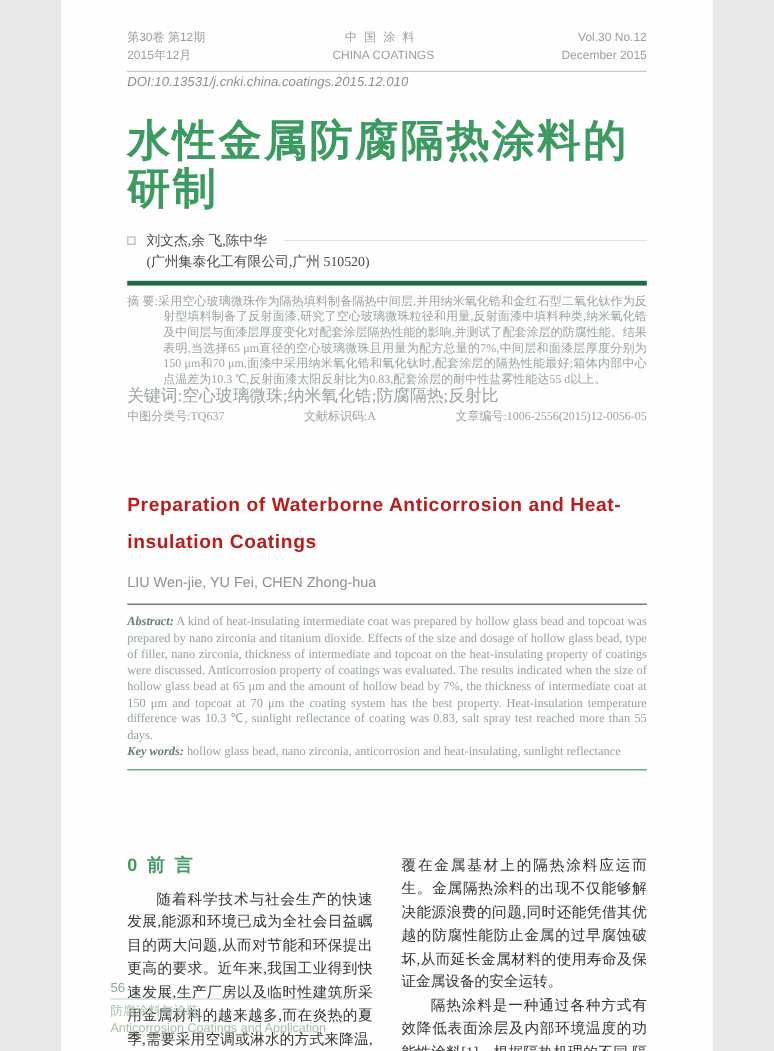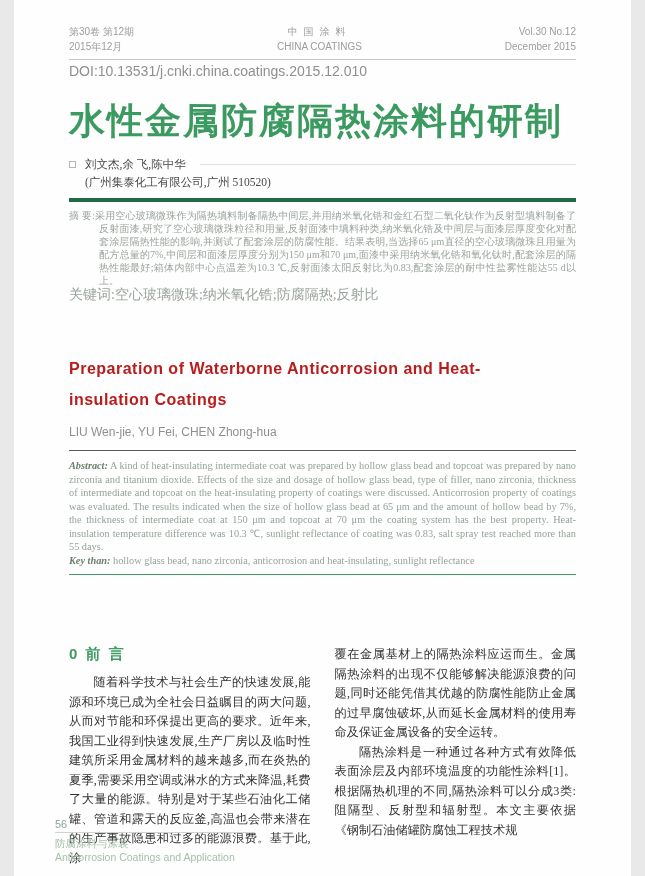--- a/index.html
+++ b/index.html
@@ -1,36 +1,36 @@
 <!DOCTYPE html>
 <html><head>
 <meta charset="utf-8">
 <style>
   * { margin:0; padding:0; box-sizing:border-box; }
   html,body { background:#e9e9e9; }
   .page {
     position:relative;
-    width:617px; height:876px;
+    width:543px; height:876px;
     margin:0 auto;
     background:#fefefe;
     overflow:hidden;
     font-family:"Liberation Serif", serif;
     color:#3a3a3a;
   }
   .inner { padding:24px 55px 0 55px; }
 
   
   .jheader { display:flex; justify-content:space-between; color:#9d9d9d;
              font-family:"Liberation Sans", sans-serif; font-size:10px; line-height:15px; }
   .jheader .col { white-space:nowrap; }
   .jheader .center { text-align:center; }
   .jheader .right { text-align:right; }
   .cjk-spaced { letter-spacing:6px; }
   .hrule { border:none; border-top:1px solid #c9c9c9; margin-top:5px; }
-  .doi { font-size:14px; color:#8f8f8f; margin-top:3px; font-family:"Liberation Sans", sans-serif; }
+  .doi { font-size:11px; color:#8f8f8f; margin-top:3px; font-family:"Liberation Sans", sans-serif;font-style:italic; }
 
   
   .title-cn {
     margin-top:22px;
     font-family:"Liberation Sans", sans-serif;
     font-size:36px; font-weight:bold; letter-spacing:2px;
     color:#3b9a5f; line-height:40px;
   }
 
   
@@ -120,31 +120,36 @@
       <span class="authors-rule"></span>
     </div>
     <div class="affil-cn">(广州集泰化工有限公司,广州 510520)</div>
 
     <div class="green-bar"></div>
 
     <p class="abs-cn"><span>摘 要:</span><span>采用空心玻璃微珠作为隔热填料制备隔热中间层,并用纳米氧化锆和金红石型二氧化钛作为反射型填料制备了反射面漆,研究了空心玻璃微珠粒径和用量,反射面漆中填料种类,纳米氧化锆及中间层与面漆层厚度变化对配套涂层隔热性能的影响,并测试了配套涂层的防腐性能。结果表明,当选择65 μm直径的空心玻璃微珠且用量为配方总量的7%,中间层和面漆层厚度分别为150 μm和70 μm,面漆中采用纳米氧化锆和氧化钛时,配套涂层的隔热性能最好;箱体内部中心点温差为10.3 ℃,反射面漆太阳反射比为0.83,配套涂层的耐中性盐雾性能达55 d以上。</span></p>
 
     <p class="kw-cn"><span>关键词:</span><span>空心玻璃微珠;纳米氧化锆;防腐隔热;反射比</span></p>
 
+    <div class="clc-row">
+      <span>中图分类号:TQ637</span>
+      <span>文献标识码:A</span>
+      <span>文章编号:1006-2556(2015)12-0056-05</span>
+    </div>
 
     <h2 class="title-en">
       <div>Preparation of Waterborne Anticorrosion and Heat-</div>
       <div>insulation Coatings</div>
     </h2>
     <div class="authors-en">LIU Wen-jie, YU Fei, CHEN Zhong-hua</div>
 
     <hr class="dark-rule">
 
     <p class="abs-en"><b>Abstract:</b> <span>A kind of heat-insulating intermediate coat was prepared by hollow glass bead and topcoat was prepared by nano zirconia and titanium dioxide. Effects of the size and dosage of hollow glass bead, type of filler, nano zirconia, thickness of intermediate and topcoat on the heat-insulating property of coatings were discussed. Anticorrosion property of coatings was evaluated. The results indicated when the size of hollow glass bead at 65 μm and the amount of hollow bead by 7%, the thickness of intermediate coat at 150 μm and topcoat at 70 μm the coating system has the best property. Heat-insulation temperature difference was 10.3 ℃, sunlight reflectance of coating was 0.83, salt spray test reached more than 55 days.</span></p>
-    <p class="kw-en"><b>Key than:</b> <span>hollow glass bead, nano zirconia, anticorrosion and heat-insulating, sunlight reflectance</span></p>
+    <p class="kw-en"><b>Key words:</b> <span>hollow glass bead, nano zirconia, anticorrosion and heat-insulating, sunlight reflectance</span></p>
 
     <hr class="green-rule">
 
     <div class="spacer"></div>
 
     <div class="cols">
       <div class="colm">
         <div class="sec-head">0 前 言</div>
         <p class="body-p indent">随着科学技术与社会生产的快速发展,能源和环境已成为全社会日益瞩目的两大问题,从而对节能和环保提出更高的要求。近年来,我国工业得到快速发展,生产厂房以及临时性建筑所采用金属材料的越来越多,而在炎热的夏季,需要采用空调或淋水的方式来降温,耗费了大量的能源。特别是对于某些石油化工储罐、管道和露天的反应釜,高温也会带来潜在的生产事故隐患和过多的能源浪费。基于此,涂</p>
       </div>

